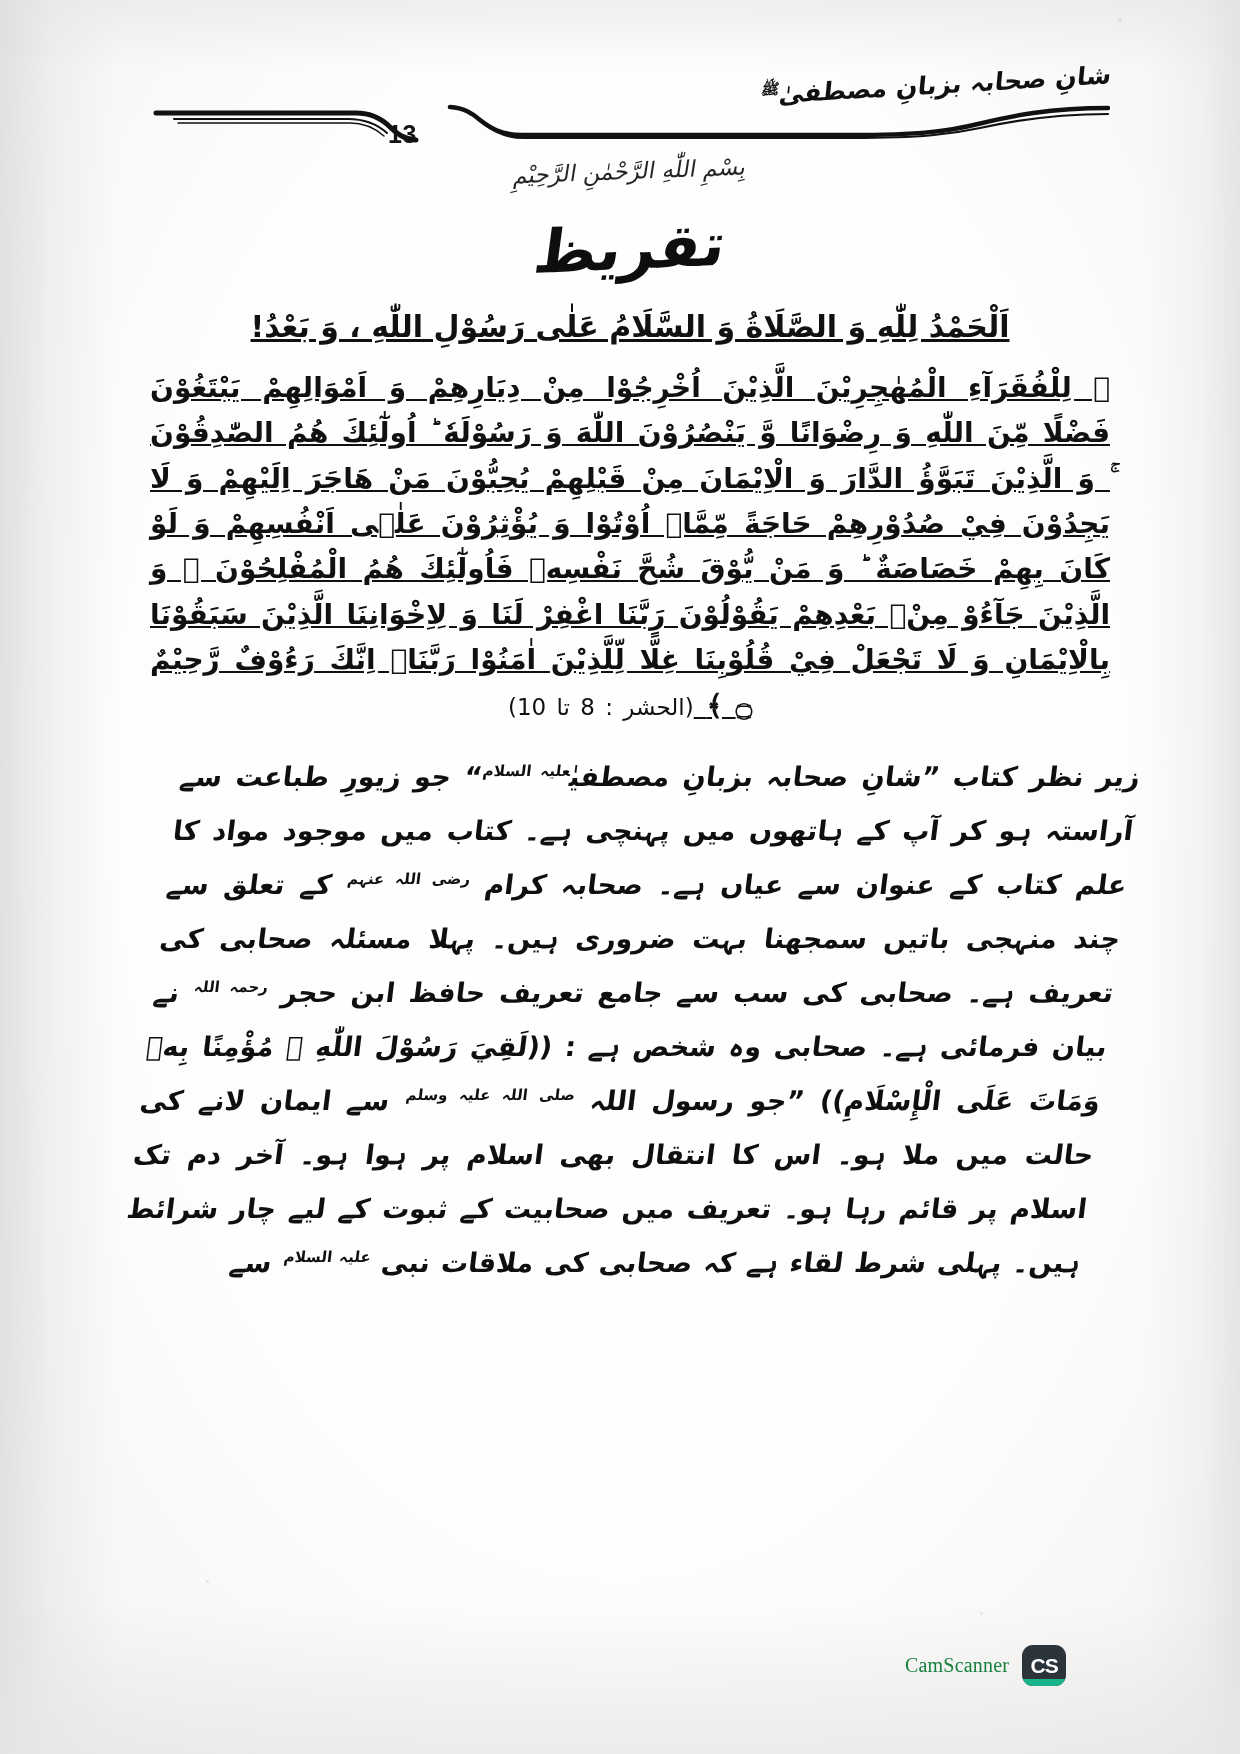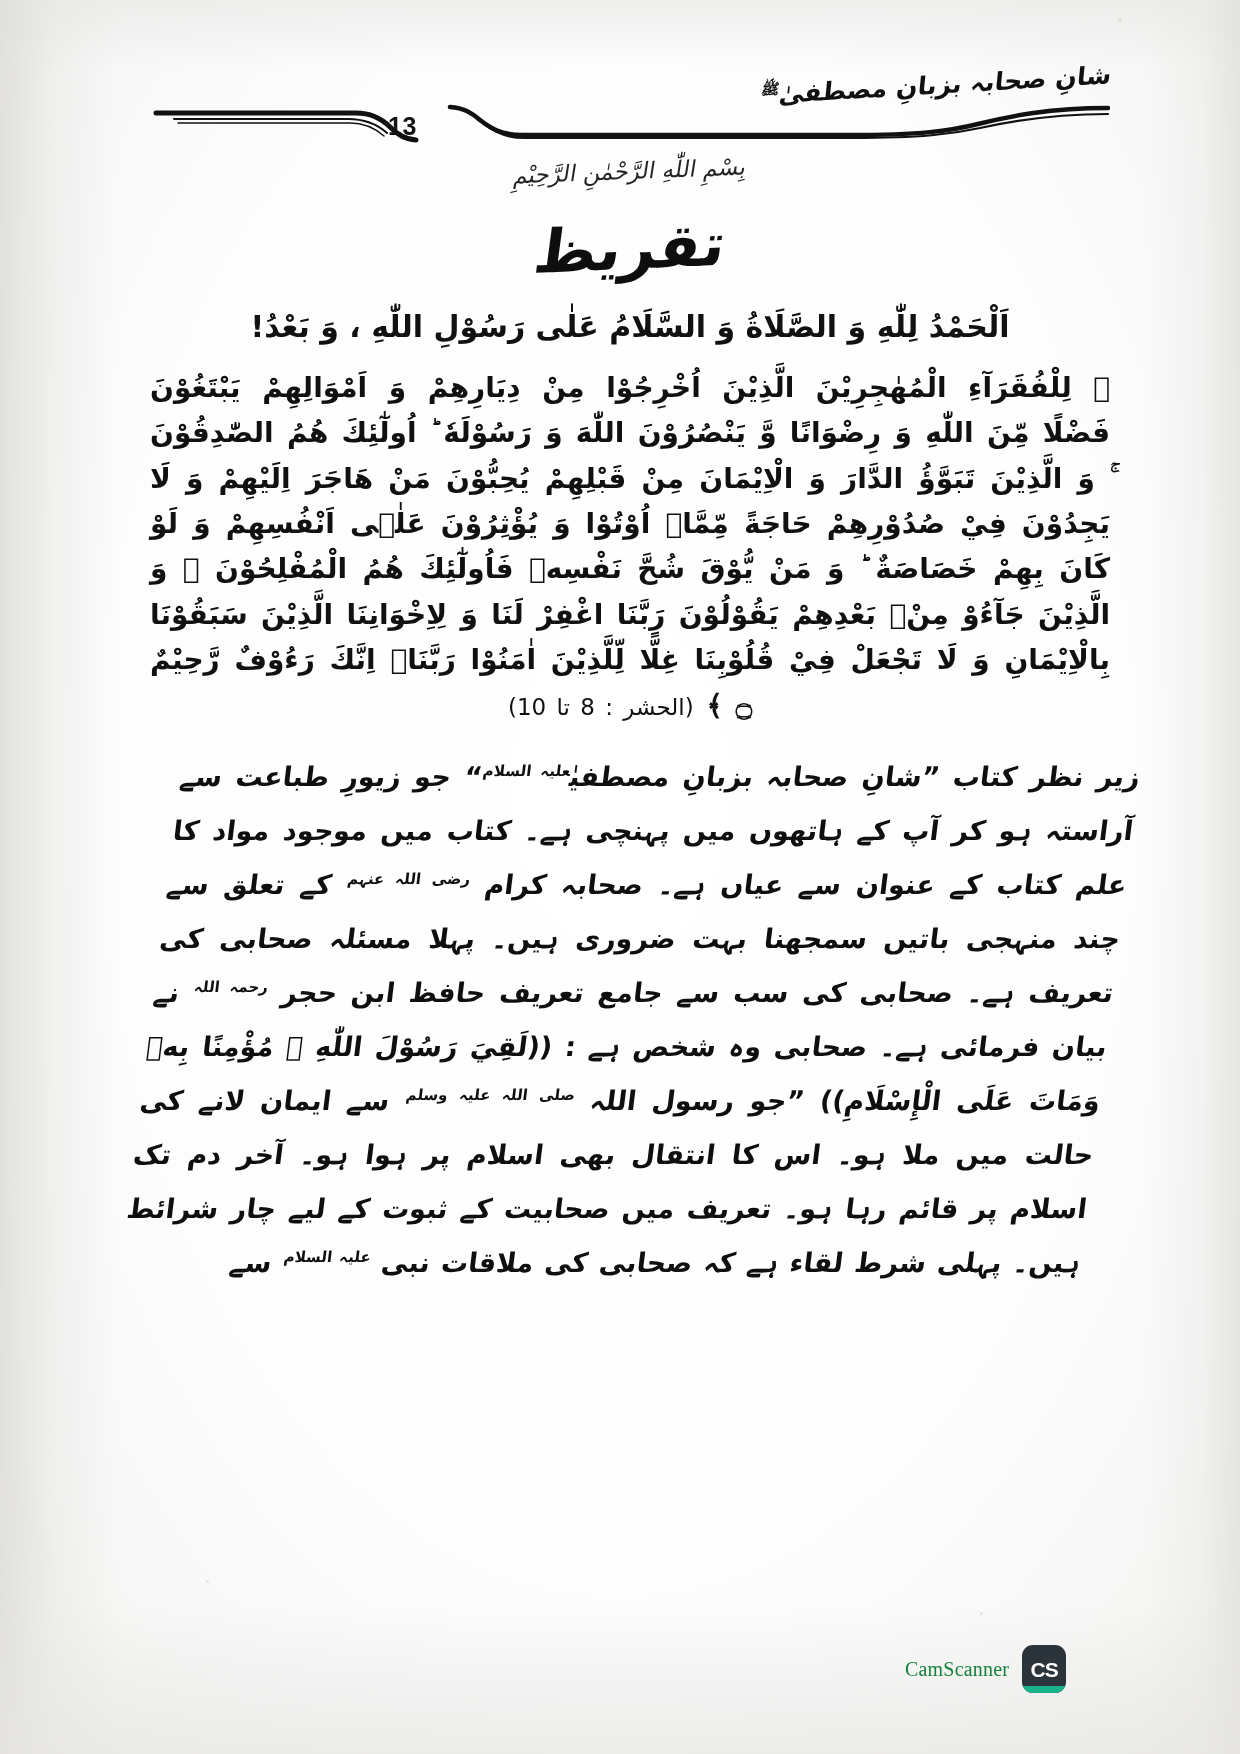--- a/index.html
+++ b/index.html
@@ -92,21 +92,21 @@
     position: absolute;
     left: 0;
     right: 0;
     top: 44px;
     height: 40px;
   }
   .rule-wrap svg { display: block; width: 100%; height: 40px; }
   .page-number {
     position: absolute;
     left: 238px;
-    top: 52px;
+    top: 60px;
     font-size: 25px;
     font-weight: 600;
     color: #121212;
     font-family: "Liberation Sans", sans-serif;
     letter-spacing: .5px;
   }
 
   
   .bismillah {
     text-align: center;
@@ -130,20 +130,21 @@
     transform: skewX(-10deg) rotate(-2.5deg);
     letter-spacing: 2px;
   }
 
   
   .arabic-block {
     direction: rtl;
     text-align: center;
     color: #111111;
     font-family: "DejaVu Sans", sans-serif;
+    text-decoration: underline;
   }
   .arabic-hamd {
     margin-top: 26px;
     font-size: 30px;
     line-height: 1.5;
     letter-spacing: 1px;
     font-weight: 600;
   }
   .arabic-ayah {
     margin-top: 16px;
@@ -194,21 +195,21 @@
   .watermark {
     position: absolute;
     left: 905px;
     top: 1645px;
     display: flex;
     align-items: center;
     gap: 13px;
   }
   .cs-logo {
     width: 44px;
-    height: 48px;
+    height: 41px;
     border-radius: 11px;
     background: #2b333b;
     position: relative;
     overflow: hidden;
     display: flex;
     align-items: center;
     justify-content: center;
     flex: none;
   }
   .cs-logo .cs-text {

